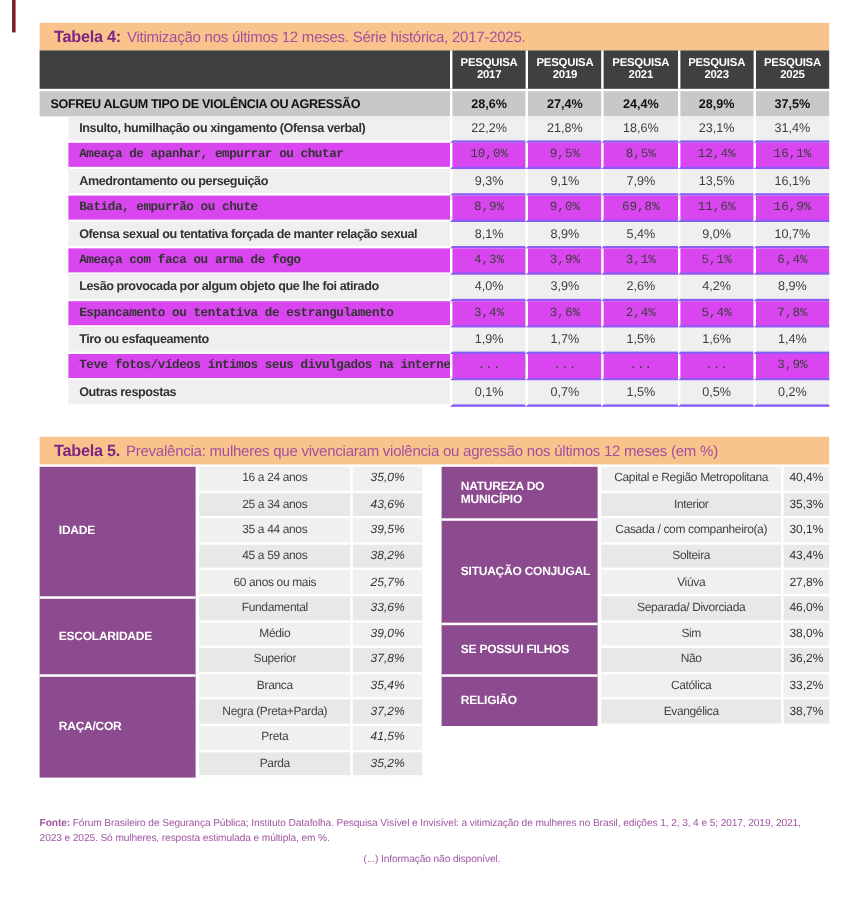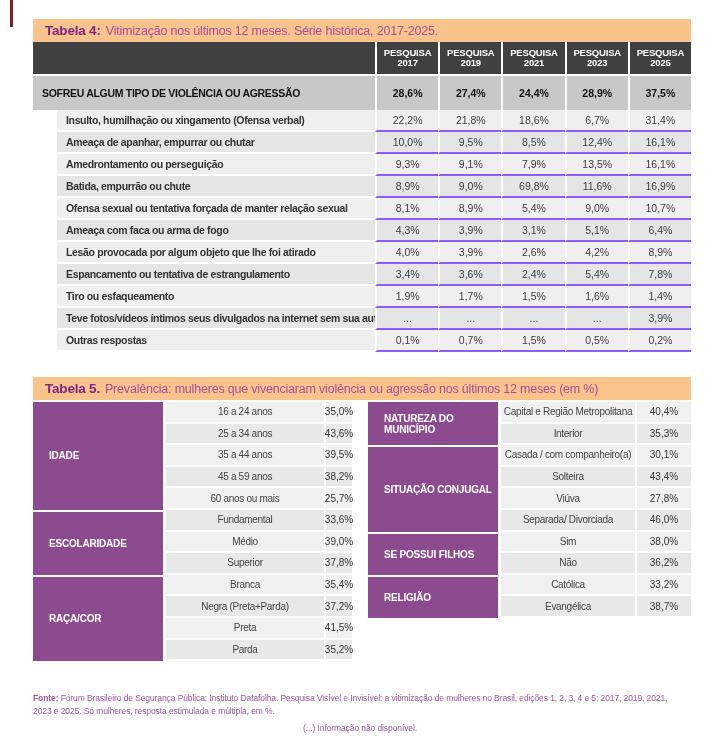--- a/index.html
+++ b/index.html
@@ -12,43 +12,43 @@
   .doc { position:absolute; left:33px; top:19px; width:658px; }
 
   
   .band { height:23px; background:#f9c38c; display:flex; align-items:center; padding-left:12px; white-space:nowrap; overflow:hidden; }
   .band .t-label { font-weight:bold; font-size:13.5px; color:#7d2583; letter-spacing:-0.2px; margin-right:5px; }
   .band .t-sub { font-size:12.5px; color:#a4509e; letter-spacing:-0.2px; }
 
   
   .t4-header { display:grid; grid-template-columns:342px repeat(5,1fr); height:32px; background:#404040; }
   .t4-header .hcell { border-left:2px solid #fff; display:flex; flex-direction:column; align-items:center; justify-content:center; color:#fff; font-weight:bold; font-size:9.5px; line-height:10.5px; letter-spacing:-0.2px; text-align:center; }
-  .t4-total { display:grid; grid-template-columns:342px repeat(5,1fr); height:34px; margin-top:2px; }
+  .t4-total { display:grid; grid-template-columns:342px repeat(5,1fr); height:21px; margin-top:2px; }
   .t4-total .lcell { background:#c8c8c8; display:flex; align-items:center; padding-left:9px; font-weight:bold; font-size:10.5px; color:#111; letter-spacing:-0.3px; white-space:nowrap; }
   .t4-total .vcell { background:#c8c8c8; border-left:2px solid #fff; display:flex; align-items:center; justify-content:center; font-weight:bold; font-size:10.5px; color:#111; }
   .t4-row { display:grid; grid-template-columns:342px repeat(5,1fr); height:22px; }
   .t4-row .lcell { display:flex; align-items:center; padding-left:9px; font-weight:bold; font-size:10.5px; color:#333; letter-spacing:-0.35px; white-space:nowrap; border-bottom:2px solid #fff;margin-left:24px; }
   .t4-row .vcell { border-left:2px solid #fff; border-bottom:2px solid #8b5cf6; display:flex; align-items:center; justify-content:center; font-size:10.5px; color:#3d3d3d; }
   .t4-row.even > div { background:#efefef; }
-  .t4-row.odd  > div { background:#e5e5e5; }
+  .t4-row.odd  > div { background:#d946ef;font-family:Liberation Mono, monospace; }
 
   
   .t5-wrap { display:flex; gap:16px; margin-top:2px; }
   .t5-table { display:flex; flex-direction:column; }
   .t5-left  { width:319px; }
   .t5-right { width:323px; }
   .t5-group { display:flex; }
   .t5-group + .t5-group .t5-glabel { border-top:2px solid #fff; }
   .t5-glabel { width:130px; background:#8c4b8f; color:#fff; font-weight:bold; font-size:10px; letter-spacing:-0.2px; display:flex; align-items:center; padding-left:16px; flex-shrink:0; }
   .t5-gbody { flex:1; display:flex; flex-direction:column; }
   .t5-row { display:flex; height:21.6px; }
   .t5-row .t5-val { flex:1; margin-left:3px; border-bottom:2px solid #fff; display:flex; align-items:center; justify-content:center; font-size:10px; color:#444; letter-spacing:-0.3px; white-space:nowrap; }
   .t5-row .t5-pct { border-left:2px solid #fff; border-bottom:2px solid #fff; display:flex; align-items:center; justify-content:center; font-size:10px; color:#333; }
-  .t5-left  .t5-pct { width:28px; }
-  .t5-right .t5-pct { width:56px; }
+  .t5-left  .t5-pct { width:60px;font-style:italic; }
+  .t5-right .t5-pct { width:40px; }
   .t5-row.even .t5-val, .t5-row.even .t5-pct { background:#f0f0f0; }
   .t5-row.odd  .t5-val, .t5-row.odd  .t5-pct { background:#e8e8e8; }
 
   
   .footer { margin-top:31px; padding-right:4px; font-size:8.5px; line-height:1.5; color:#a156a3; letter-spacing:-0.1px; }
   .footer .f-bold { font-weight:bold; }
   .footer .f-note { margin-top:4px;text-align:center; }
 
   .mt-t5 { margin-top:25px; }
 </style>
@@ -99,21 +99,21 @@
         <div class="vcell">28,9%</div>
         <div class="vcell">37,5%</div>
       </div>
 
     <div id="t4-rows">
         <div class="t4-row even">
           <div class="lcell">Insulto, humilhação ou xingamento (Ofensa verbal)</div>
           <div class="vcell">22,2%</div>
           <div class="vcell">21,8%</div>
           <div class="vcell">18,6%</div>
-          <div class="vcell">6,7%</div>
+          <div class="vcell">23,1%</div>
           <div class="vcell">31,4%</div>
         </div>
         <div class="t4-row odd">
           <div class="lcell">Ameaça de apanhar, empurrar ou chutar</div>
           <div class="vcell">10,0%</div>
           <div class="vcell">9,5%</div>
           <div class="vcell">8,5%</div>
           <div class="vcell">12,4%</div>
           <div class="vcell">16,1%</div>
         </div>

